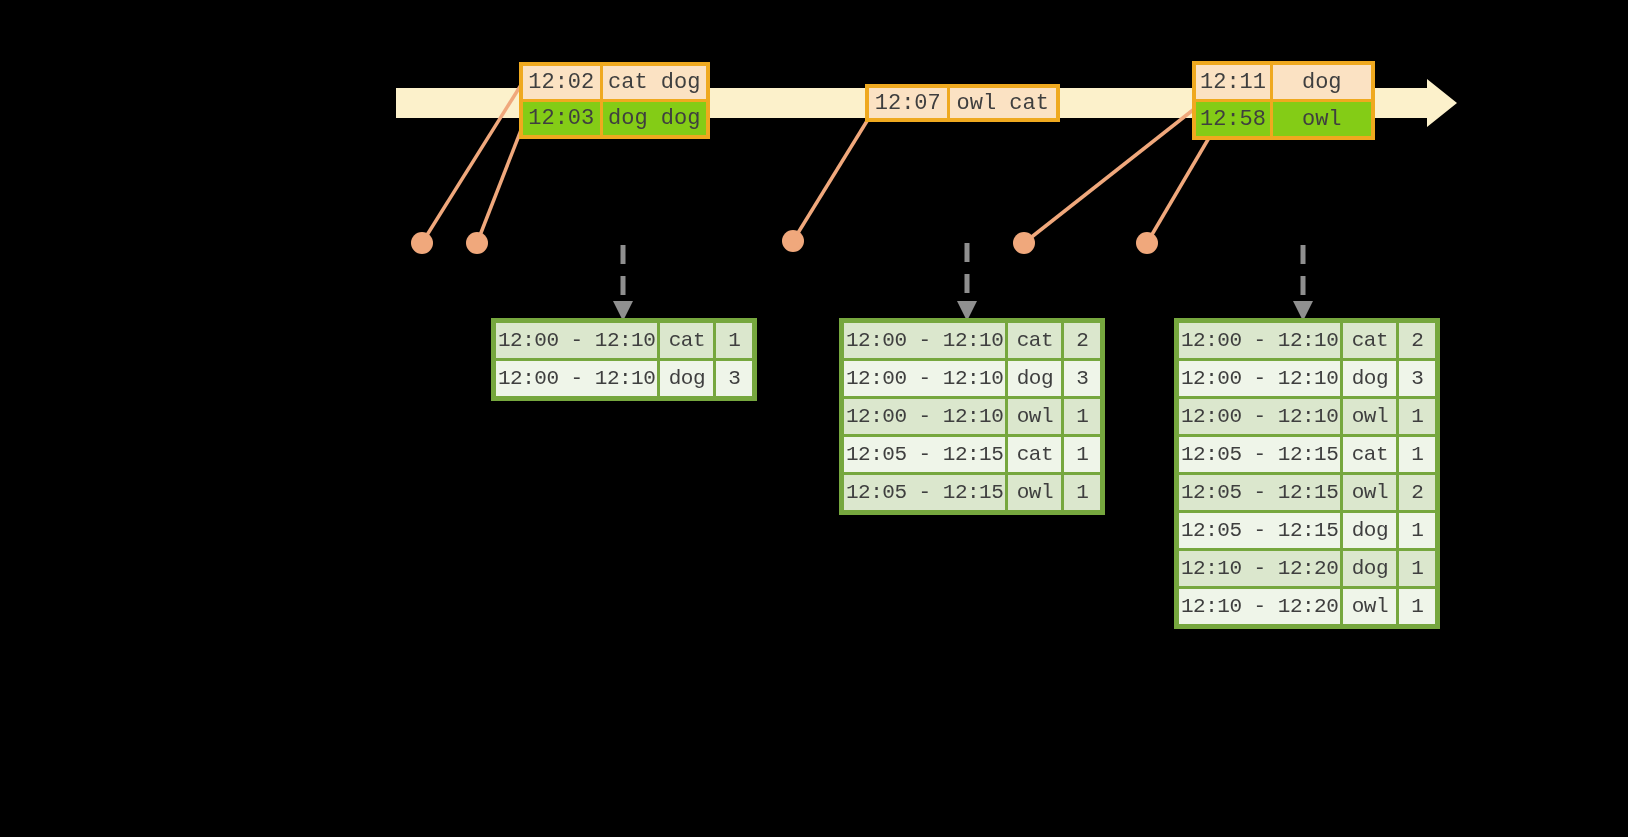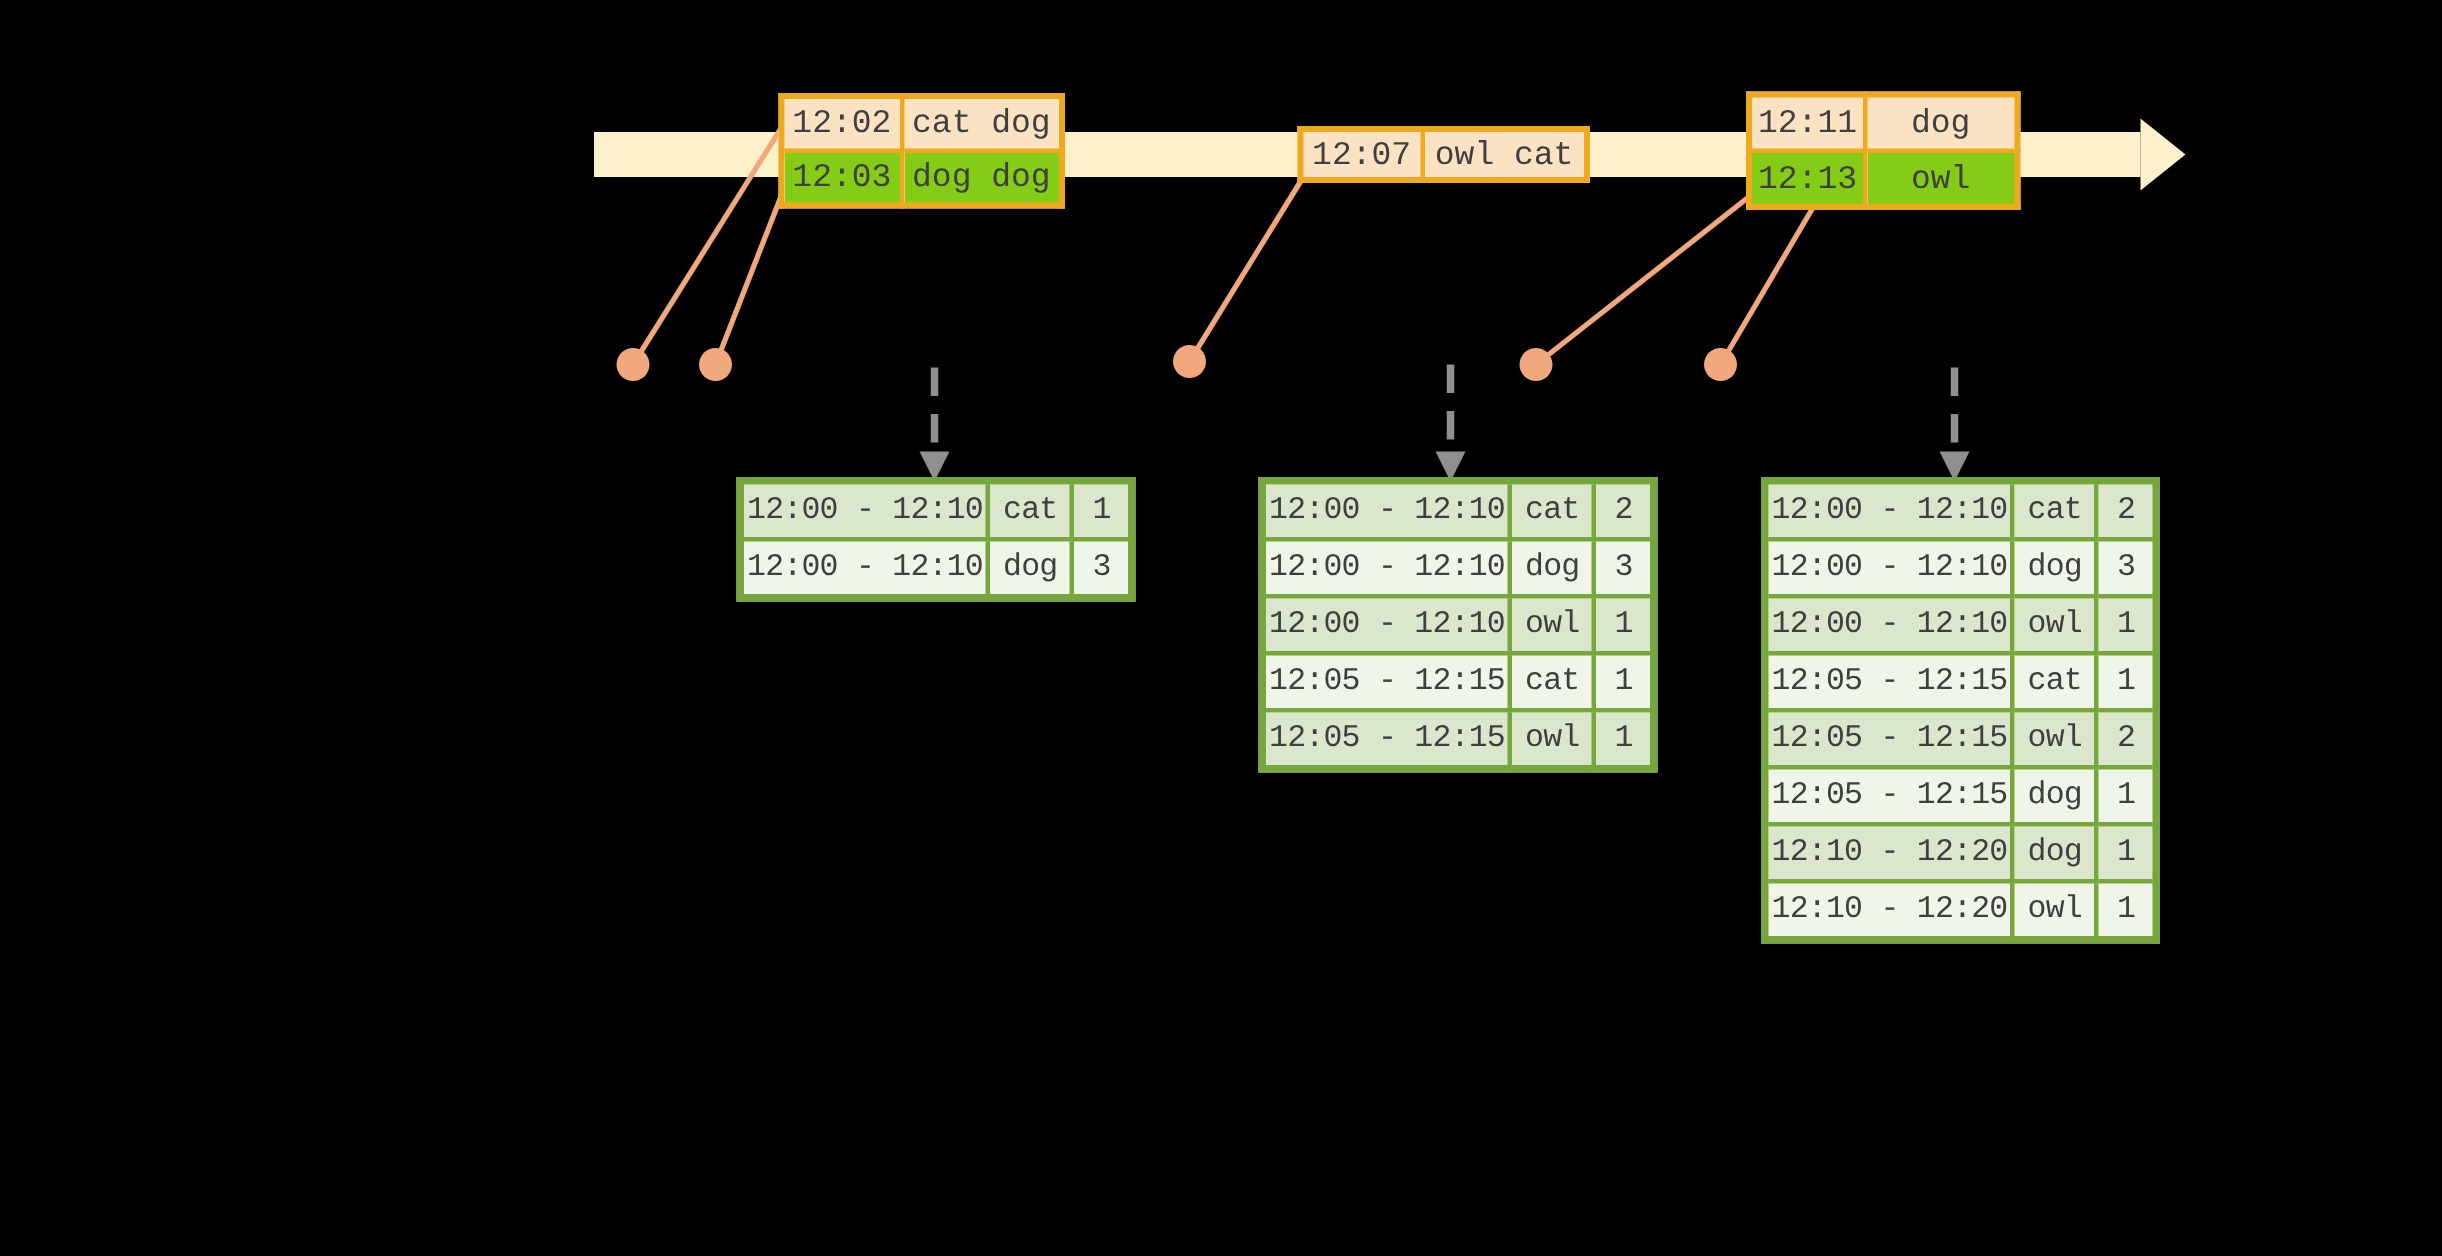--- a/index.html
+++ b/index.html
@@ -36,21 +36,21 @@
   .evt-h33 td { height: 33px; }
   .evt-h30 td { height: 30px; }
   .evt-h34 td { height: 34px; }
 
   
   table.result-table {
     position: absolute;
     border-collapse: collapse;
     table-layout: fixed;
     border: 5px solid #76a73e;
-    background: #fef9c3;
+    background: #d946ef;
   }
   table.result-table td {
     border: 3px solid #76a73e;
     height: 35px;
     text-align: center;
     vertical-align: middle;
     font-size: 21px;
     letter-spacing: -0.5px;
     color: #3f3f3f;
     padding: 0 2px;
@@ -127,32 +127,32 @@
         <col style="width:110px">
       </colgroup>
     <tbody>
       <tr class="er-dark">
         <td>12:07</td>
         <td>owl cat</td>
       </tr>
     </tbody>
   </table>
 
-  <table class="event-table evt-h34" style="left:1164px; top:61px;">
+  <table class="event-table evt-h34" style="left:1192px; top:61px;">
     <colgroup>
         <col style="width:70px">
         <col style="width:101px">
       </colgroup>
     <tbody>
       <tr class="er-dark">
         <td>12:11</td>
         <td>dog</td>
       </tr>
       <tr class="er-light">
-        <td>12:13</td>
+        <td>12:58</td>
         <td>owl</td>
       </tr>
     </tbody>
   </table>
 
   <table class="result-table" style="left:491px; top:318px;">
     <colgroup>
         <col style="width:146px">
         <col style="width:56px">
         <col style="width:40px">

